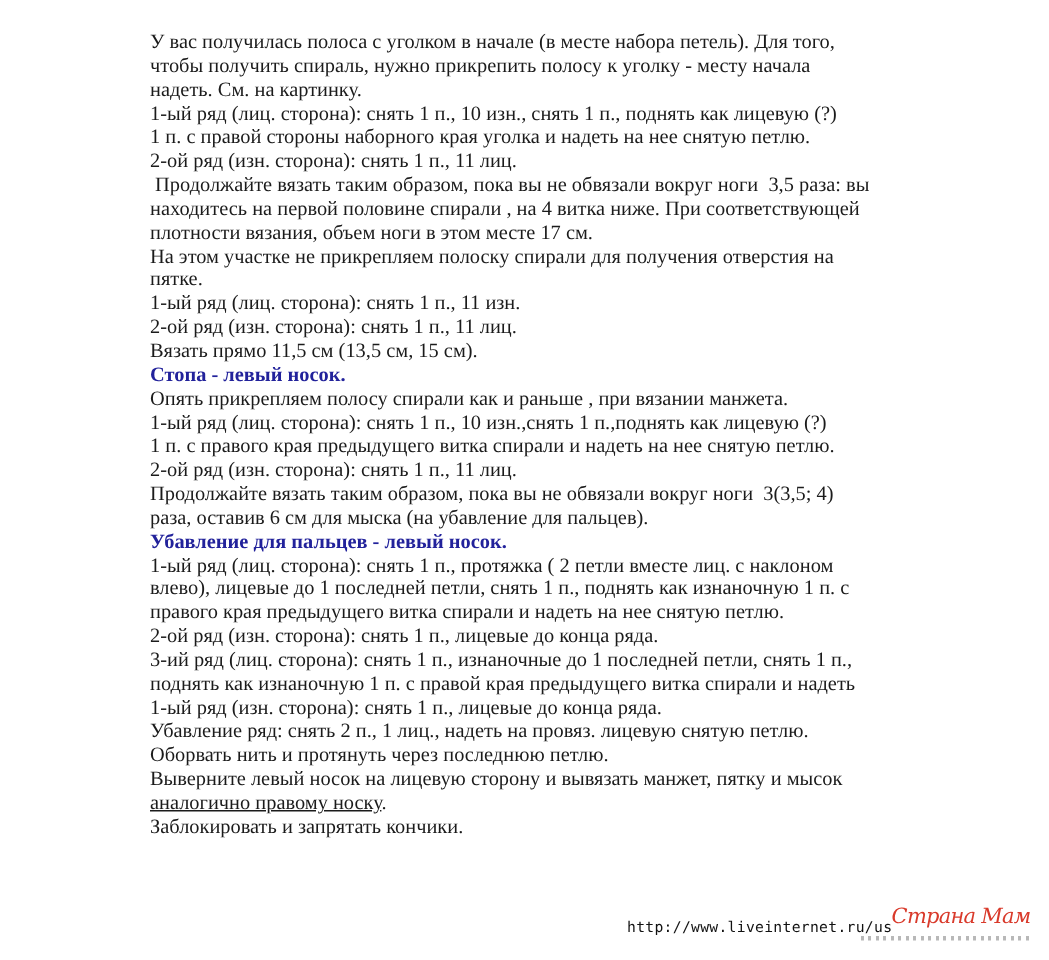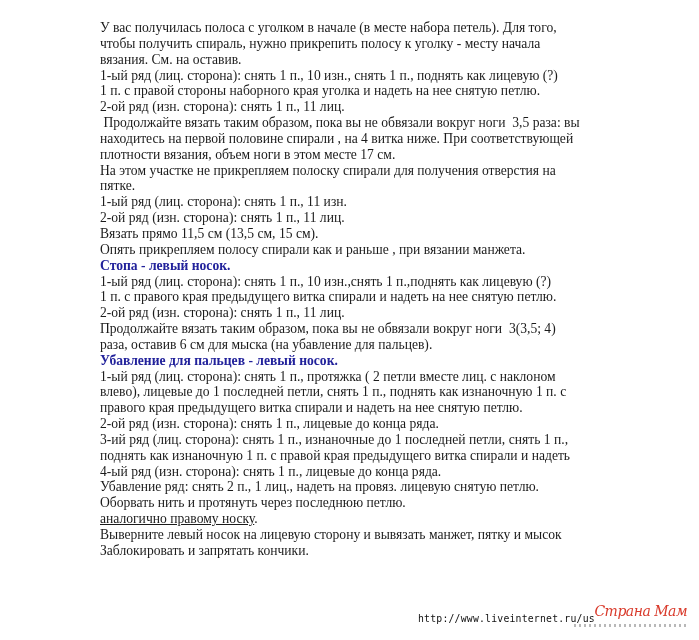--- a/index.html
+++ b/index.html
@@ -65,49 +65,49 @@
     white-space: nowrap;
   }
 </style>
 </head>
 <body>
 
 <div class="page">
   <div class="doc">
       <div class="line"><span>У вас получилась полоса с уголком в начале (в месте набора петель). Для того,</span></div>
       <div class="line"><span>чтобы получить спираль, нужно прикрепить полосу к уголку - месту начала</span></div>
-      <div class="line"><span>вязания. См. на оставив.</span></div>
+      <div class="line"><span>надеть. См. на картинку.</span></div>
       <div class="line"><span class="bold">1-ый ряд (лиц. сторона):</span><span> снять 1 п., 10 изн., снять 1 п., </span><span class="bold">поднять как лицевую (?)</span></div>
       <div class="line"><span class="bold">1 п.</span><span> с правой стороны наборного края уголка и надеть на нее снятую петлю.</span></div>
       <div class="line"><span class="bold">2-ой ряд (изн. сторона):</span><span> снять 1 п., 11 лиц.</span></div>
       <div class="line"><span> Продолжайте вязать таким образом, пока вы не обвязали вокруг ноги  </span><span class="bold">3,5 раза</span><span>: вы</span></div>
       <div class="line"><span>находитесь на первой половине спирали , на 4 витка ниже. При соответствующей</span></div>
       <div class="line"><span>плотности вязания, объем ноги в этом месте 17 см.</span></div>
       <div class="line"><span>На этом участке не прикрепляем полоску спирали для получения отверстия на</span></div>
       <div class="line"><span>пятке.</span></div>
       <div class="line"><span class="bold">1-ый ряд (лиц. сторона):</span><span> снять 1 п., 11 изн.</span></div>
       <div class="line"><span class="bold">2-ой ряд (изн. сторона):</span><span> снять 1 п., 11 лиц.</span></div>
       <div class="line"><span>Вязать прямо 11,5 см (13,5 см, 15 см).</span></div>
+      <div class="line"><span class="heading">Стопа - левый носок.</span></div>
       <div class="line"><span>Опять прикрепляем полосу спирали как и раньше , при вязании манжета.</span></div>
-      <div class="line"><span class="heading">Стопа - левый носок.</span></div>
       <div class="line"><span class="bold">1-ый ряд (лиц. сторона):</span><span> снять 1 п., 10 изн.,снять 1 п.,</span><span class="bold">поднять как лицевую (?)</span></div>
       <div class="line"><span class="bold">1 п.</span><span> с правого края предыдущего витка спирали и надеть на нее снятую петлю.</span></div>
       <div class="line"><span class="bold">2-ой ряд (изн. сторона):</span><span> снять 1 п., 11 лиц.</span></div>
       <div class="line"><span>Продолжайте вязать таким образом, пока вы не обвязали вокруг ноги  </span><span class="bold">3(3,5; 4)</span></div>
       <div class="line"><span class="bold">раза</span><span>, оставив 6 см для мыска (на убавление для пальцев).</span></div>
       <div class="line"><span class="heading">Убавление для пальцев - левый носок.</span></div>
       <div class="line"><span class="bold">1-ый ряд (лиц. сторона):</span><span> снять 1 п., протяжка ( 2 петли вместе лиц. с наклоном</span></div>
       <div class="line"><span>влево), лицевые до 1 последней петли, снять 1 п., </span><span class="bold">поднять как изнаночную 1 п.</span><span> с</span></div>
       <div class="line"><span>правого края предыдущего витка спирали и надеть на нее снятую петлю.</span></div>
       <div class="line"><span class="bold">2-ой ряд (изн. сторона):</span><span> снять 1 п., лицевые до конца ряда.</span></div>
       <div class="line"><span class="bold">3-ий ряд (лиц. сторона):</span><span> снять 1 п., изнаночные до 1 последней петли, снять 1 п.,</span></div>
       <div class="line"><span class="bold">поднять как изнаночную 1 п.</span><span> с правой края предыдущего витка спирали и надеть</span></div>
-      <div class="line"><span class="bold">4-ый ряд (изн. сторона):</span><span> снять 1 п., лицевые до конца ряда.</span></div>
+      <div class="line"><span class="bold">1-ый ряд (изн. сторона):</span><span> снять 1 п., лицевые до конца ряда.</span></div>
       <div class="line"><span class="bold">Убавление ряд:</span><span> снять 2 п., 1 лиц., надеть на провяз. лицевую снятую петлю.</span></div>
       <div class="line"><span>Оборвать нить и протянуть через последнюю петлю.</span></div>
+      <div class="line"><span>Выверните левый носок на лицевую сторону и вывязать манжет, пятку и мысок</span></div>
       <div class="line"><span class="underline">аналогично правому носку</span><span>.</span></div>
-      <div class="line"><span>Выверните левый носок на лицевую сторону и вывязать манжет, пятку и мысок</span></div>
       <div class="line"><span>Заблокировать и запрятать кончики.</span></div>
     </div>
   <span class="url">http://www.liveinternet.ru/us</span>
   <span class="url-remnant"></span>
   <span class="watermark">Страна Мам</span>
 </div>
 
 </body></html>

